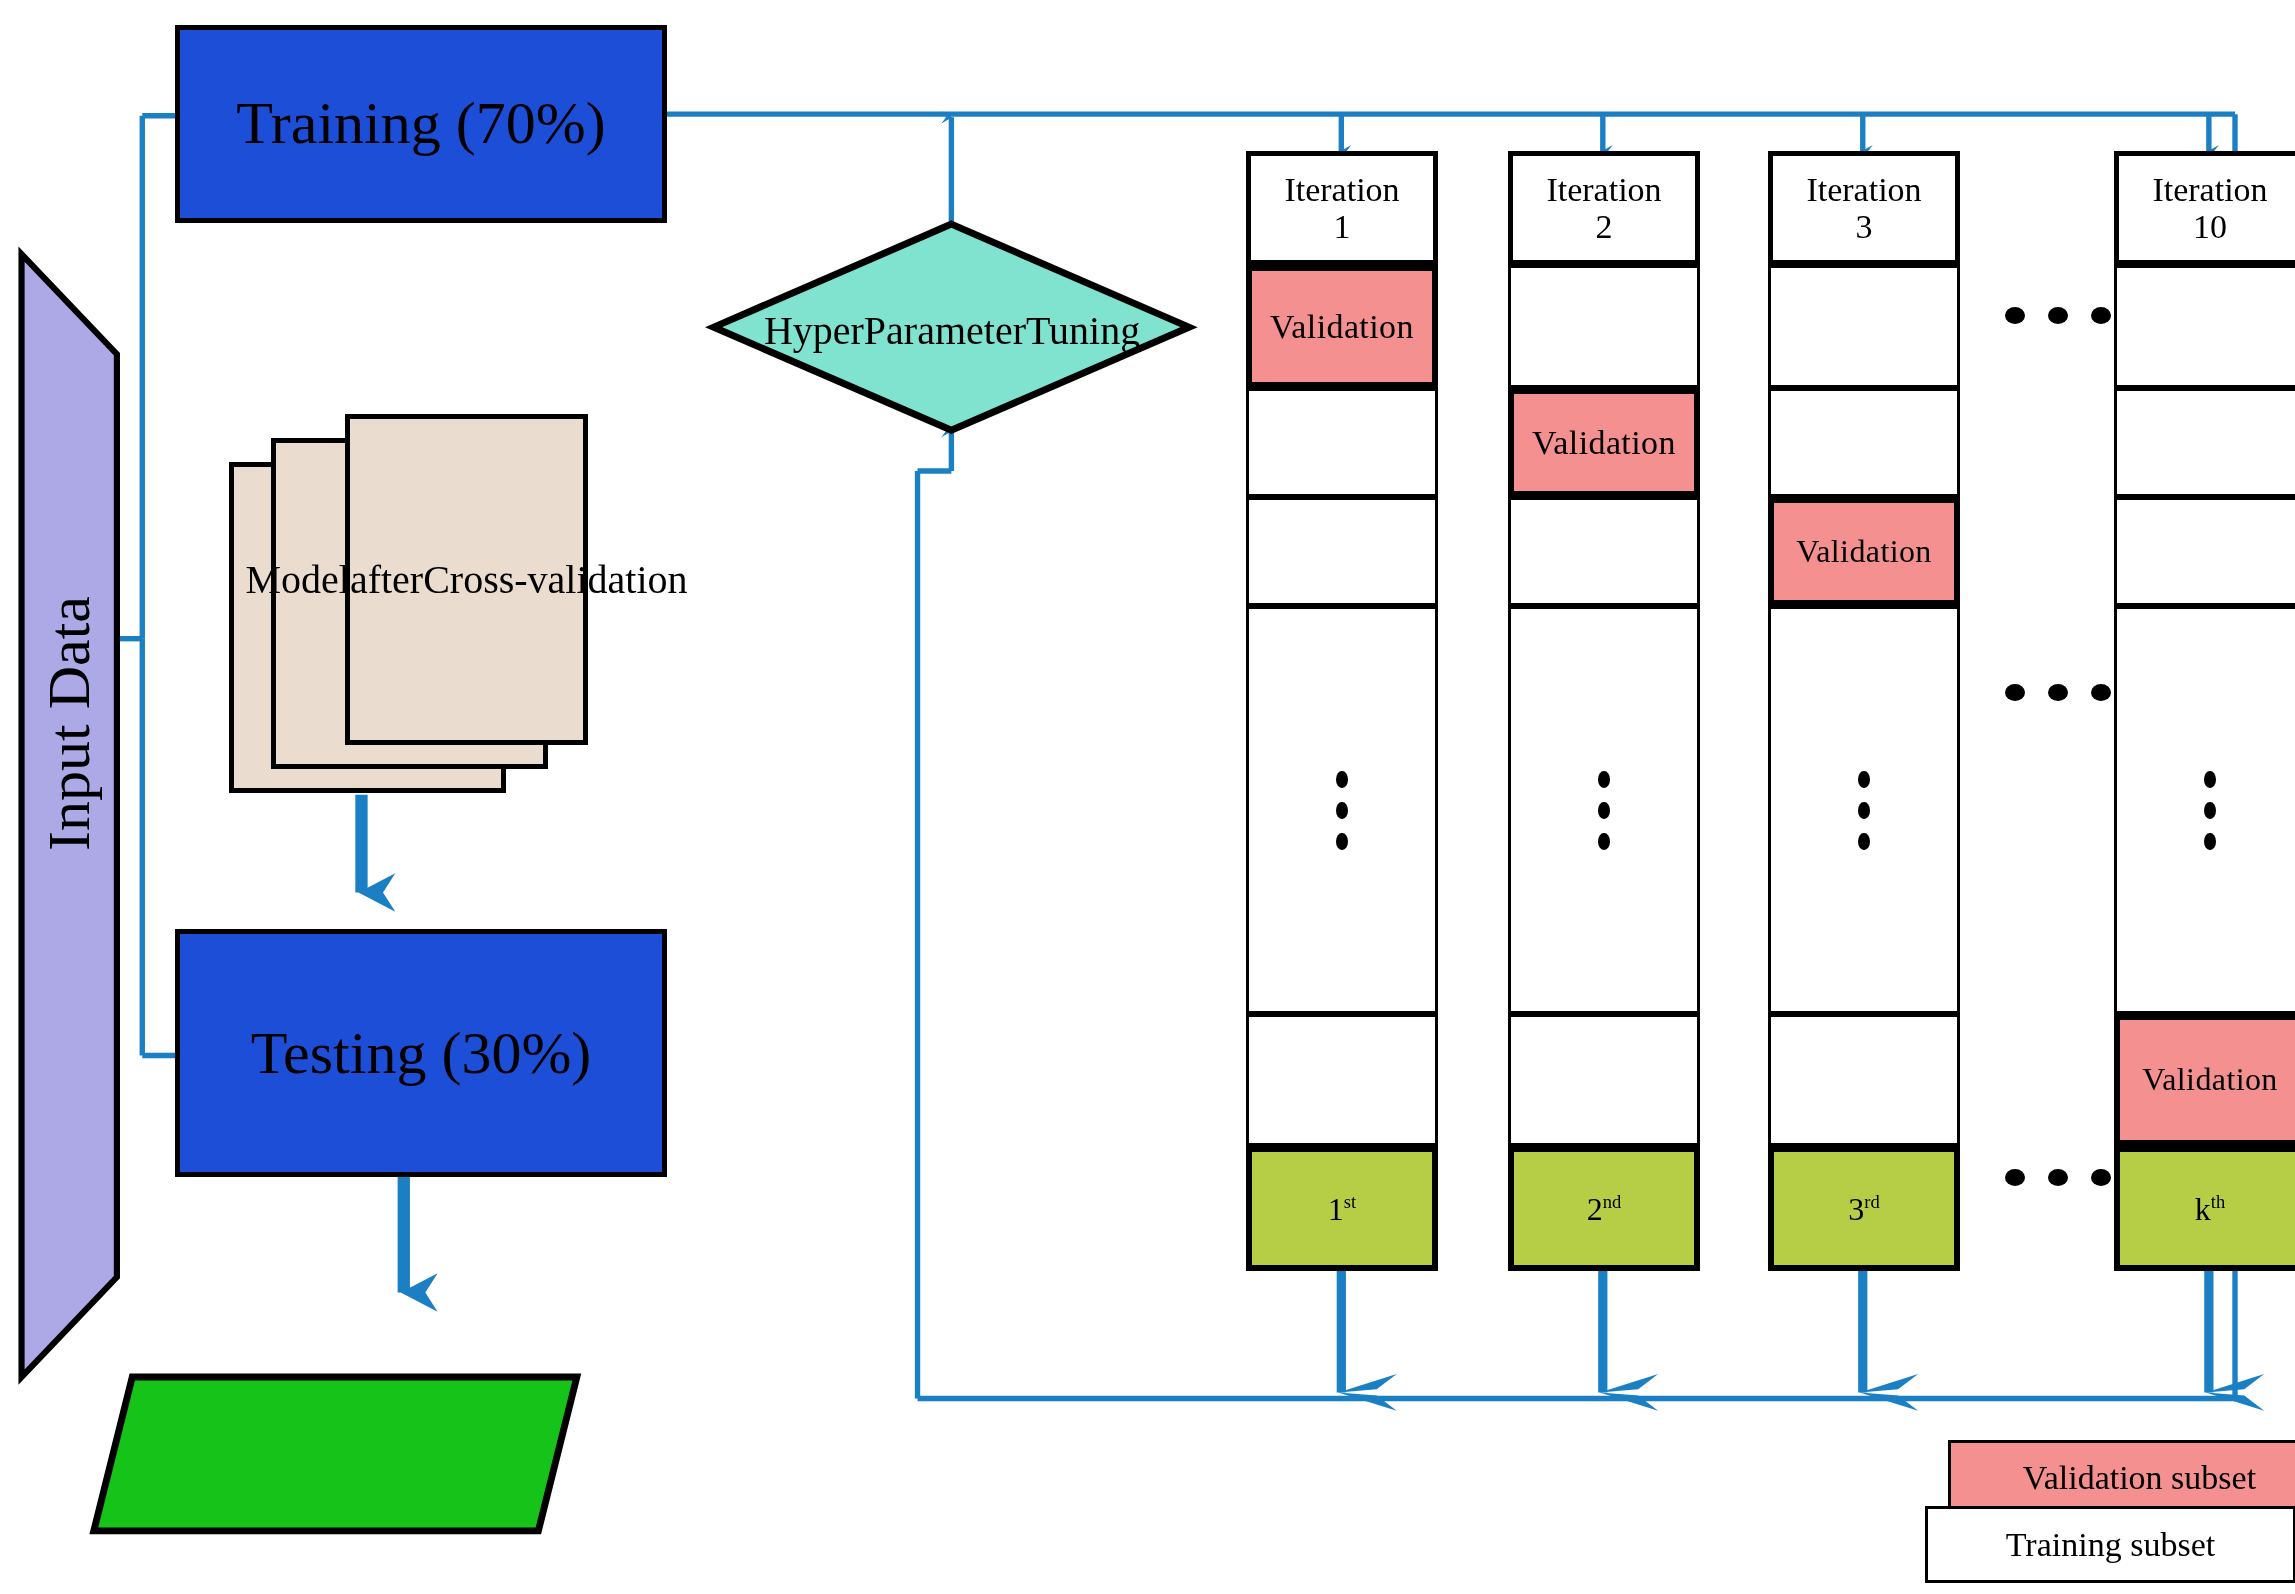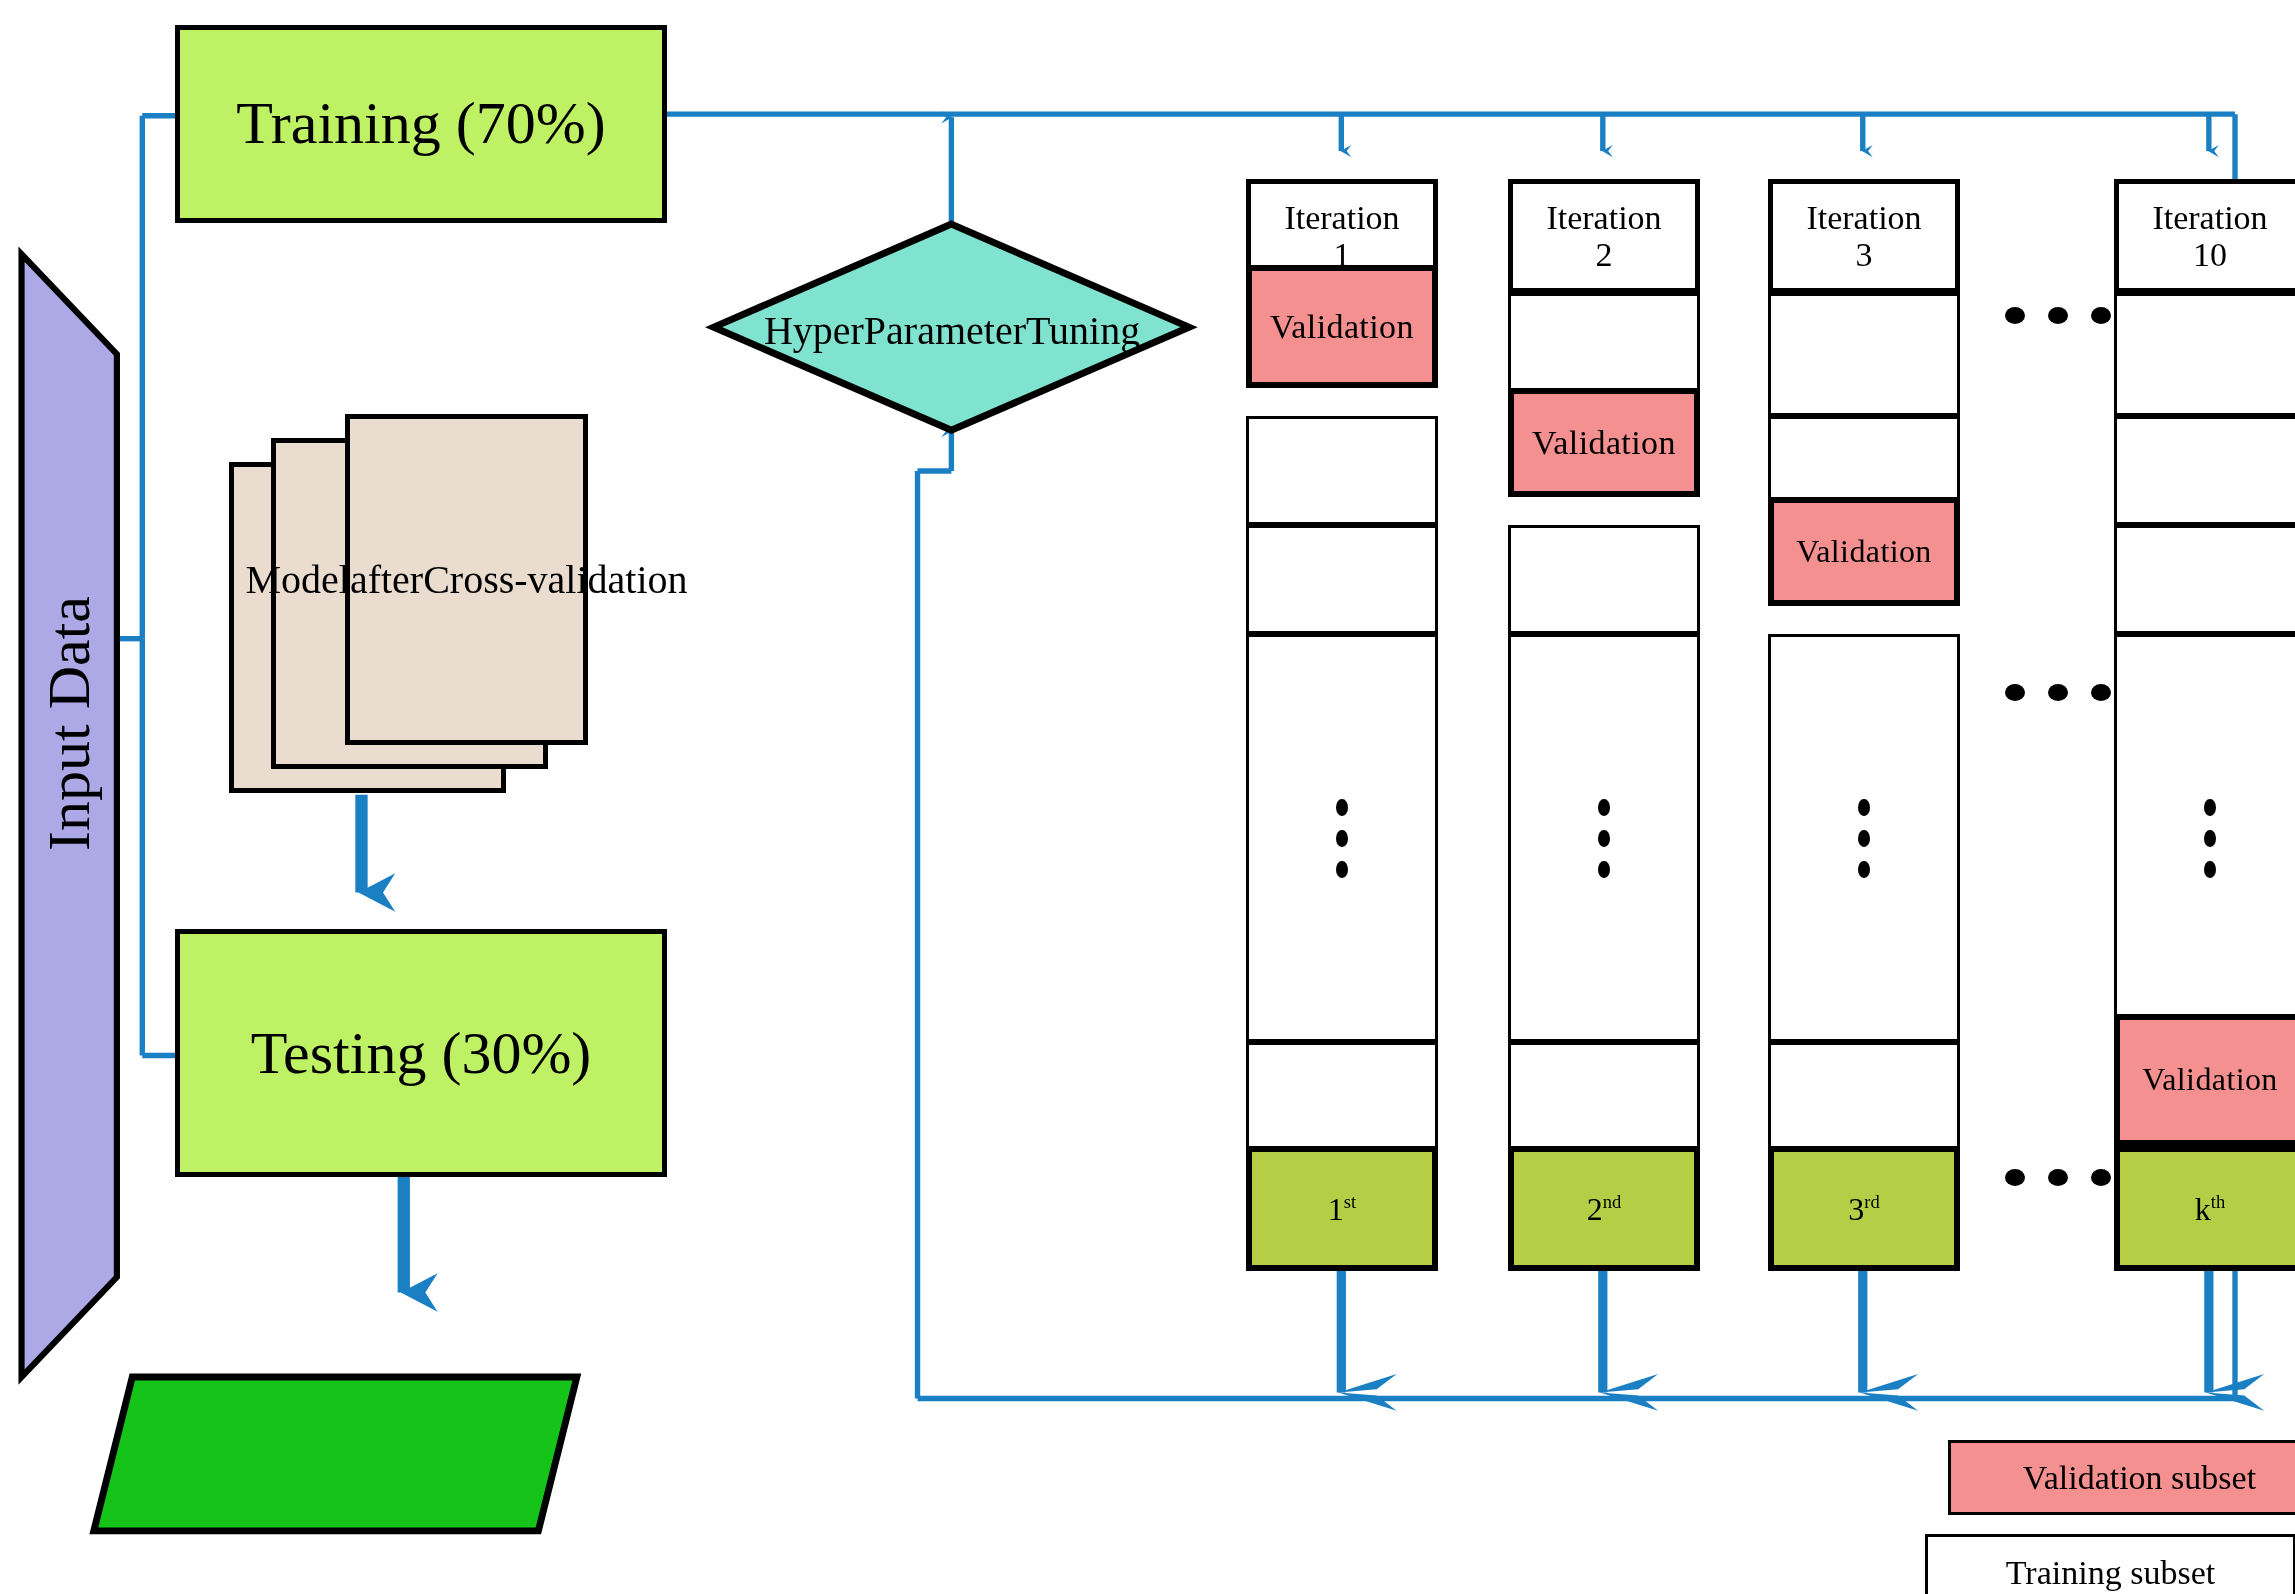--- a/index.html
+++ b/index.html
@@ -1,25 +1,25 @@
 <!DOCTYPE html>
 <html style="font-size:12.3px"><head>
 <meta charset="utf-8">
 <title>Cross-Validation Workflow Diagram</title>
 <style>
   html,body{margin:0;padding:0;background:#ffffff;}
   body{font-family:"Liberation Serif", serif;}
   #stage{position:relative;width:2295px;height:1595px;background:#ffffff;overflow:hidden;}
   svg.layer{position:absolute;left:0;top:0;width:2295px;height:1595px;}
   .node{position:absolute;box-sizing:border-box;display:flex;align-items:center;justify-content:center;text-align:center;color:#000;}
-  .purple{background:#bef264;}
+  .purple{background:#1d4ed8;}
   .beige{background:#EADDD0;}
   .salmon{background:#F49090;}
   .olive{background:#B5CE46;}
-  .white{background:#ffffff;margin-top:28px;}
+  .white{background:#ffffff;}
   .big{font-size:60px;line-height:1.05;}
   .med{font-size:40px;line-height:1.18;}
   .iterlbl{font-size:34px;line-height:1.1;}
   .vlbl{font-size:34px;line-height:1.1;letter-spacing:0.4px;}
   .ordlbl{font-size:32px;line-height:1;}
   .ordlbl sup{font-size:0.58em;vertical-align:super;}
   .vertical-text{writing-mode:vertical-rl;transform:rotate(180deg);}
   .cell{position:absolute;box-sizing:border-box;border:3.1px solid #000;display:flex;align-items:center;justify-content:center;}
   .vdots{position:absolute;display:flex;flex-direction:column;align-items:center;justify-content:center;gap:14px;}
   .vdots span{display:block;width:11.5px;height:17px;border-radius:50%;background:#000;}

